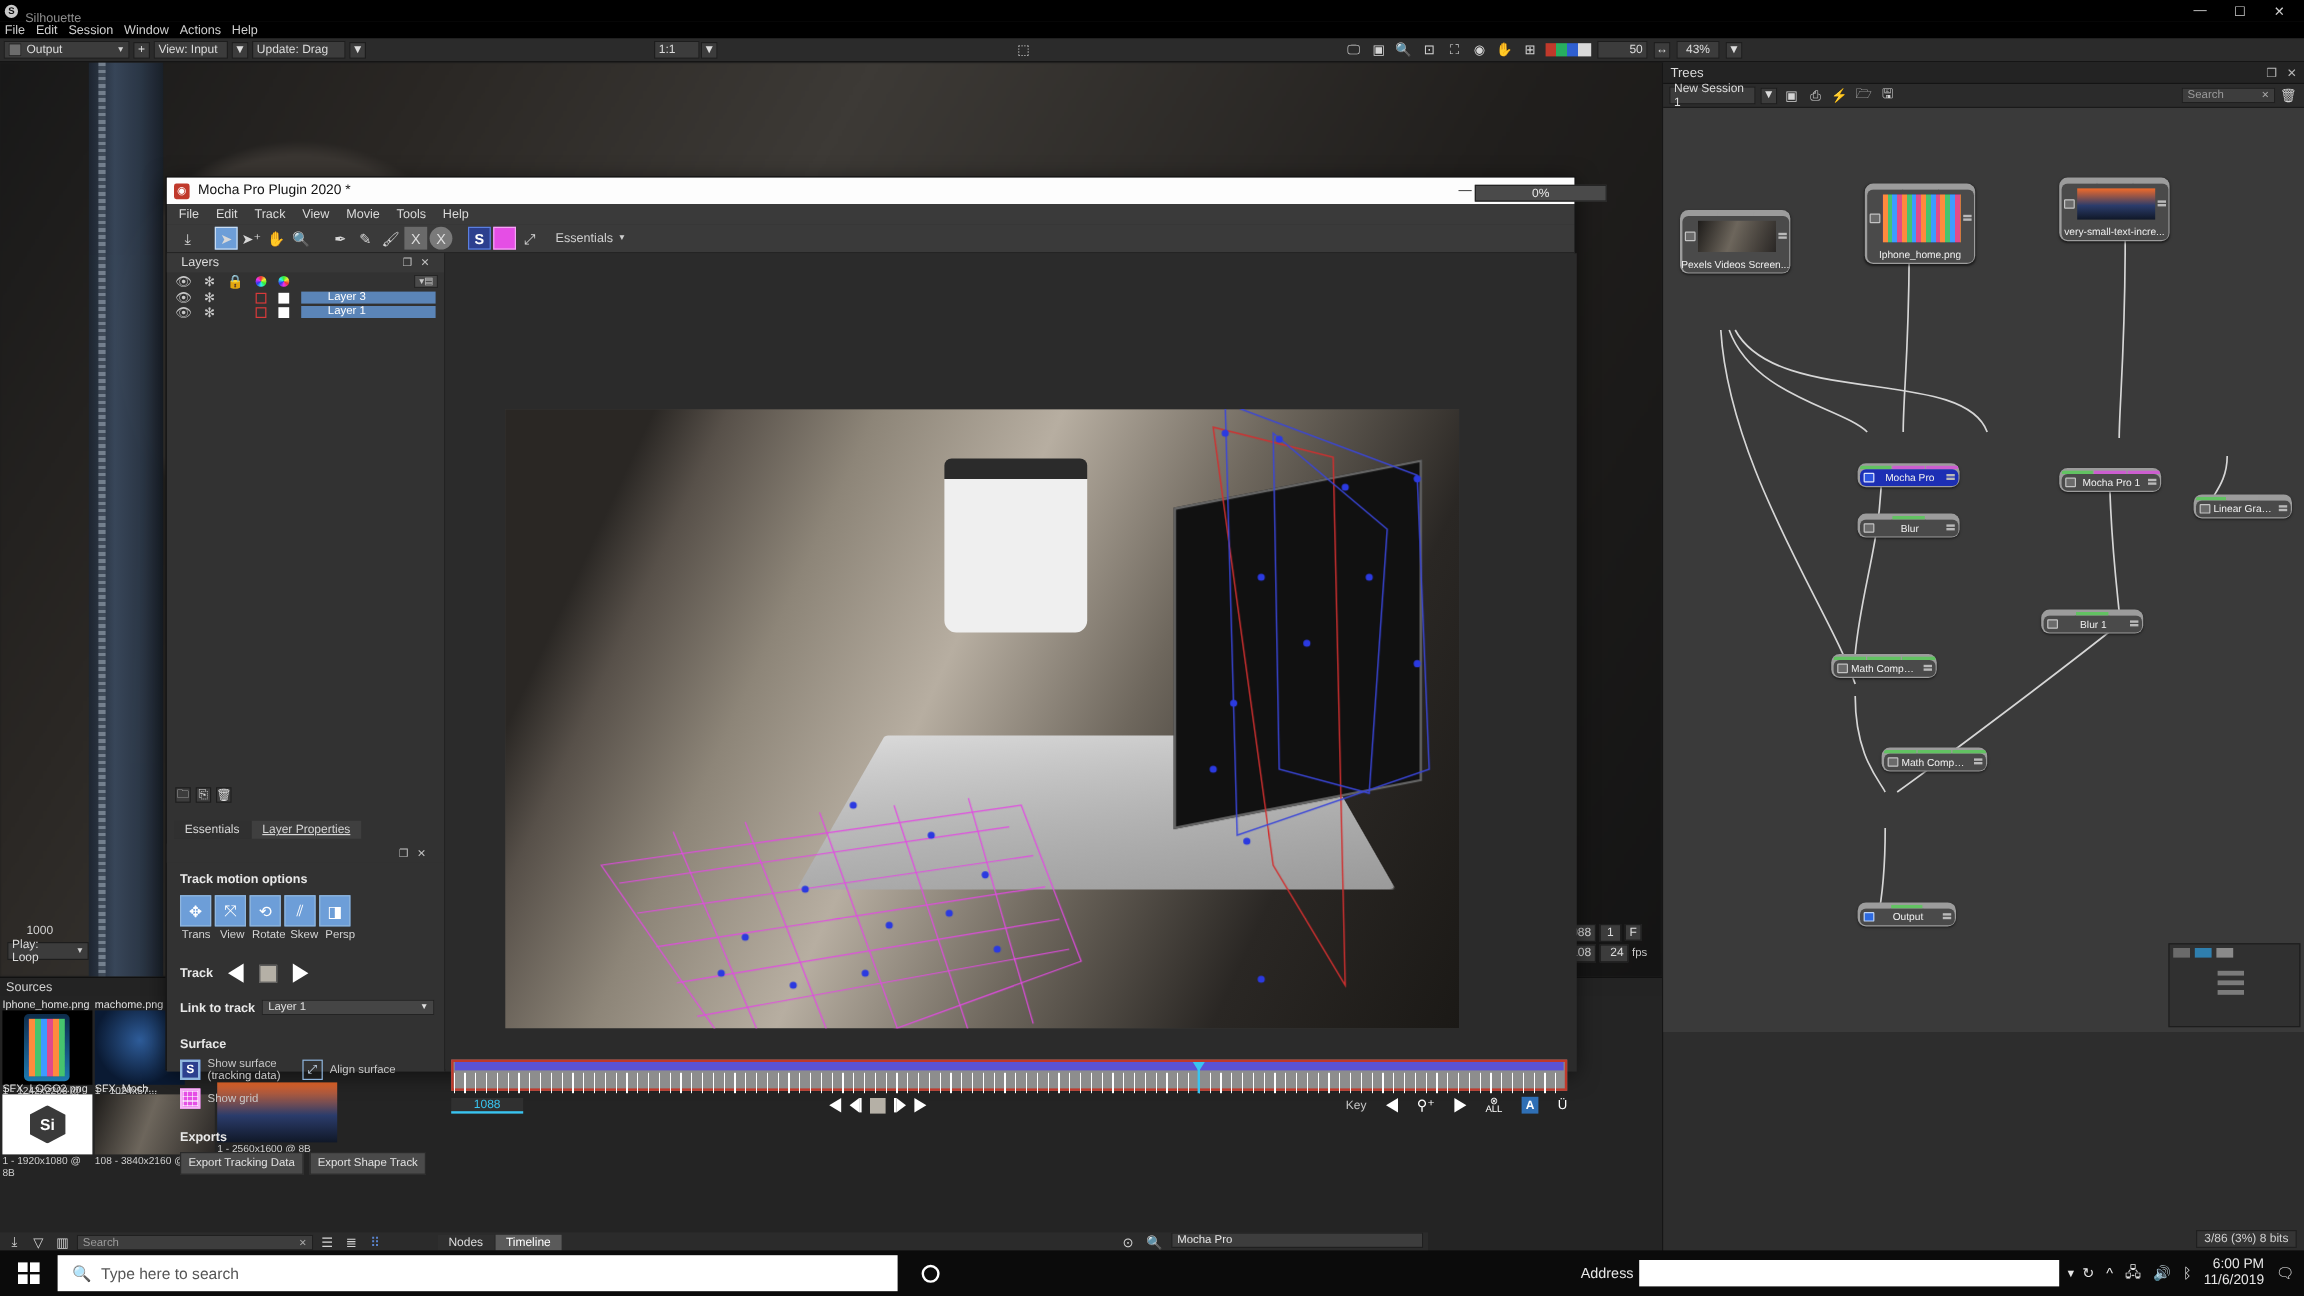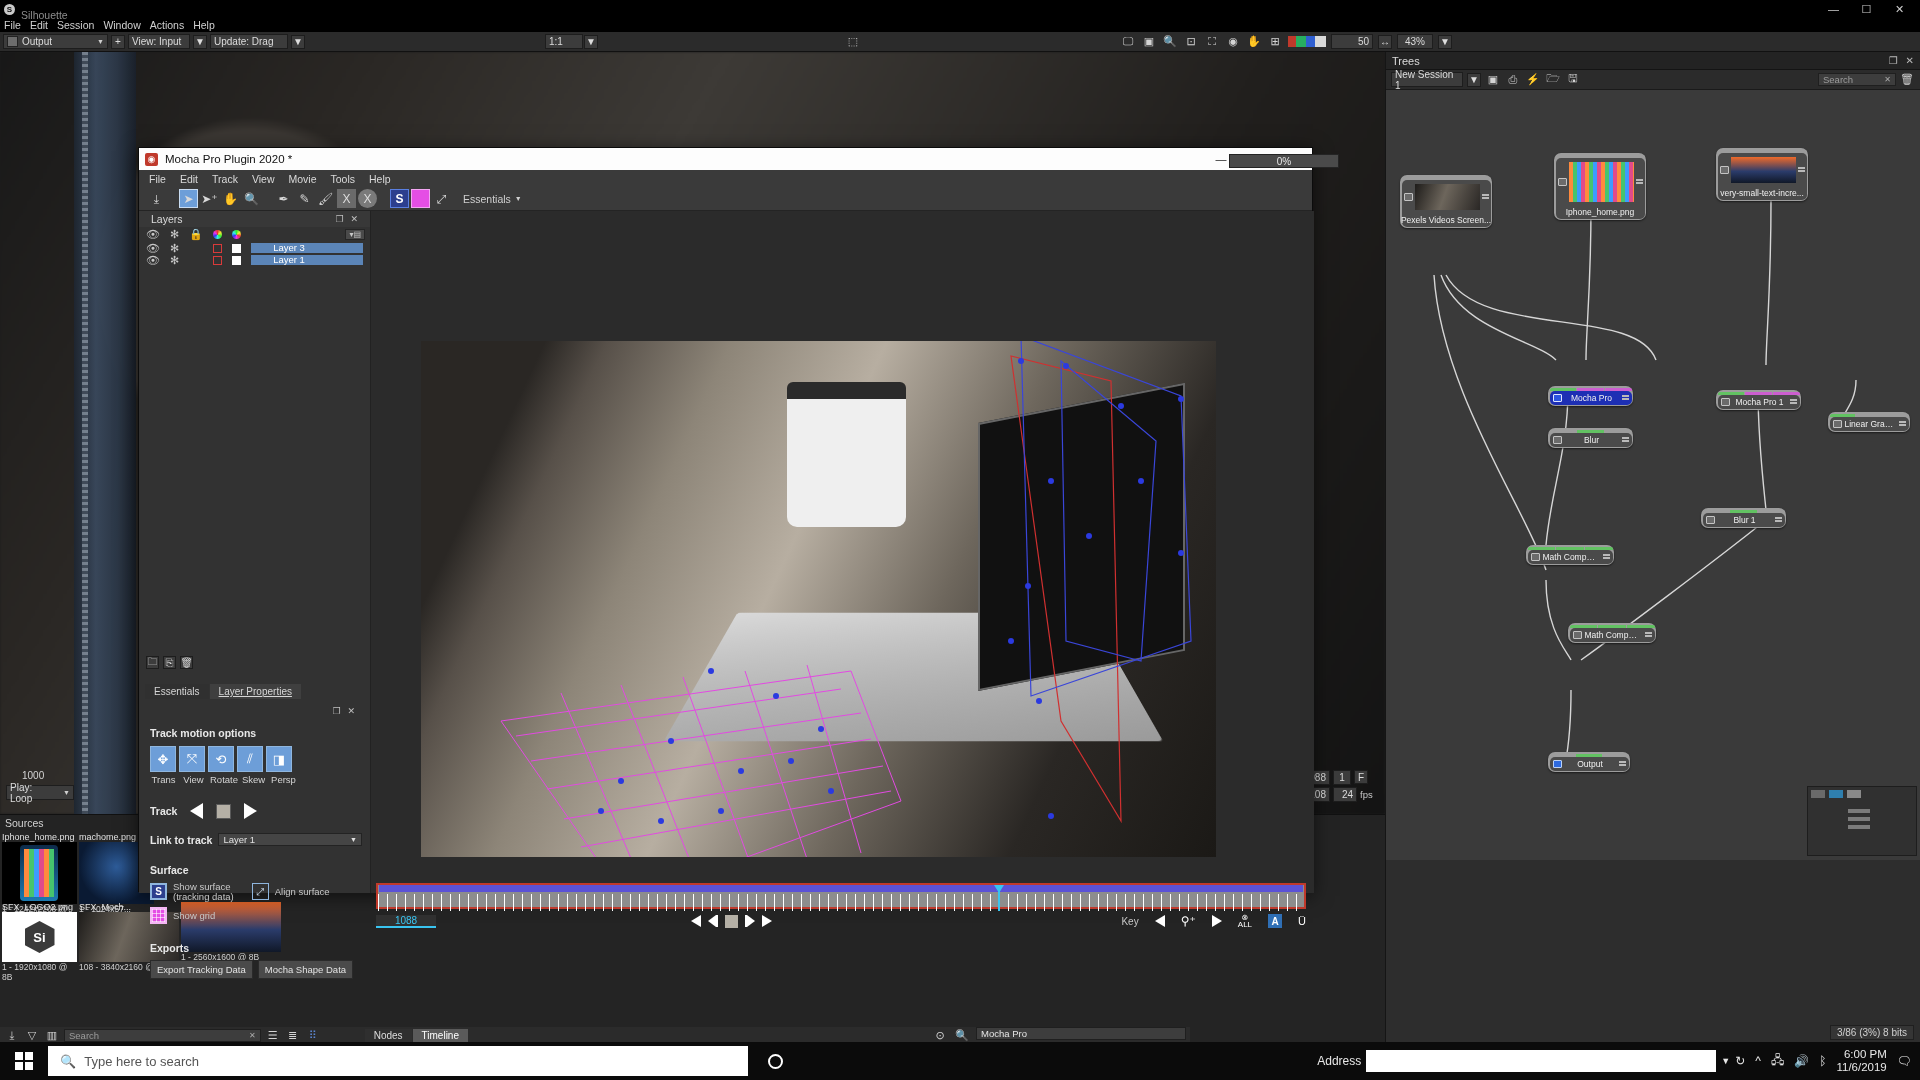--- a/index.html
+++ b/index.html
@@ -707,21 +707,21 @@
             <span style="font-size:9.5px">Align surface</span>
           </div>
           <div class="row" style="margin-top:6px;gap:6px">
             <span style="width:17px;height:17px;background:#e54ee5;border:2px solid #f5b6f5;background-image:repeating-linear-gradient(90deg,rgba(255,255,255,.6) 0 1px,transparent 1px 4px),repeating-linear-gradient(180deg,rgba(255,255,255,.6) 0 1px,transparent 1px 4px)"></span>
             <span style="font-size:9.5px">Show grid</span>
           </div>
 
           <div class="sect" style="margin-top:18px">Exports</div>
           <div class="row" style="margin-top:6px;gap:5px">
             <span class="btnGrey">Export Tracking Data</span>
-            <span class="btnGrey">Mocha Shape Data</span>
+            <span class="btnGrey">Export Shape Track</span>
           </div>
         </div>
       </div>
 
       <div id="mRight">
         <div id="mochaView">
           <div style="position:absolute;inset:0;background:linear-gradient(115deg,#2a2724 0 12%,#575049 18%,#8d8578 30%,#b7aea1 45%,#6e675d 62%,#2a2724 80%,#1b1916 100%)"></div>
           <div style="position:absolute;left:46%;top:8%;width:15%;height:28%;background:linear-gradient(180deg,#2b2b2b 0 12%,#efefef 12% 100%);border-radius:6px 6px 10px 10px"></div>
           <div style="position:absolute;left:36%;top:45%;width:52%;height:36%;background:linear-gradient(170deg,#d9d9d9,#9a9a9a);transform:perspective(400px) rotateX(48deg);border-radius:4px"></div>
           <div style="position:absolute;left:70%;top:12%;width:26%;height:52%;background:#111;transform:skewY(-11deg);border:2px solid #666"></div>

